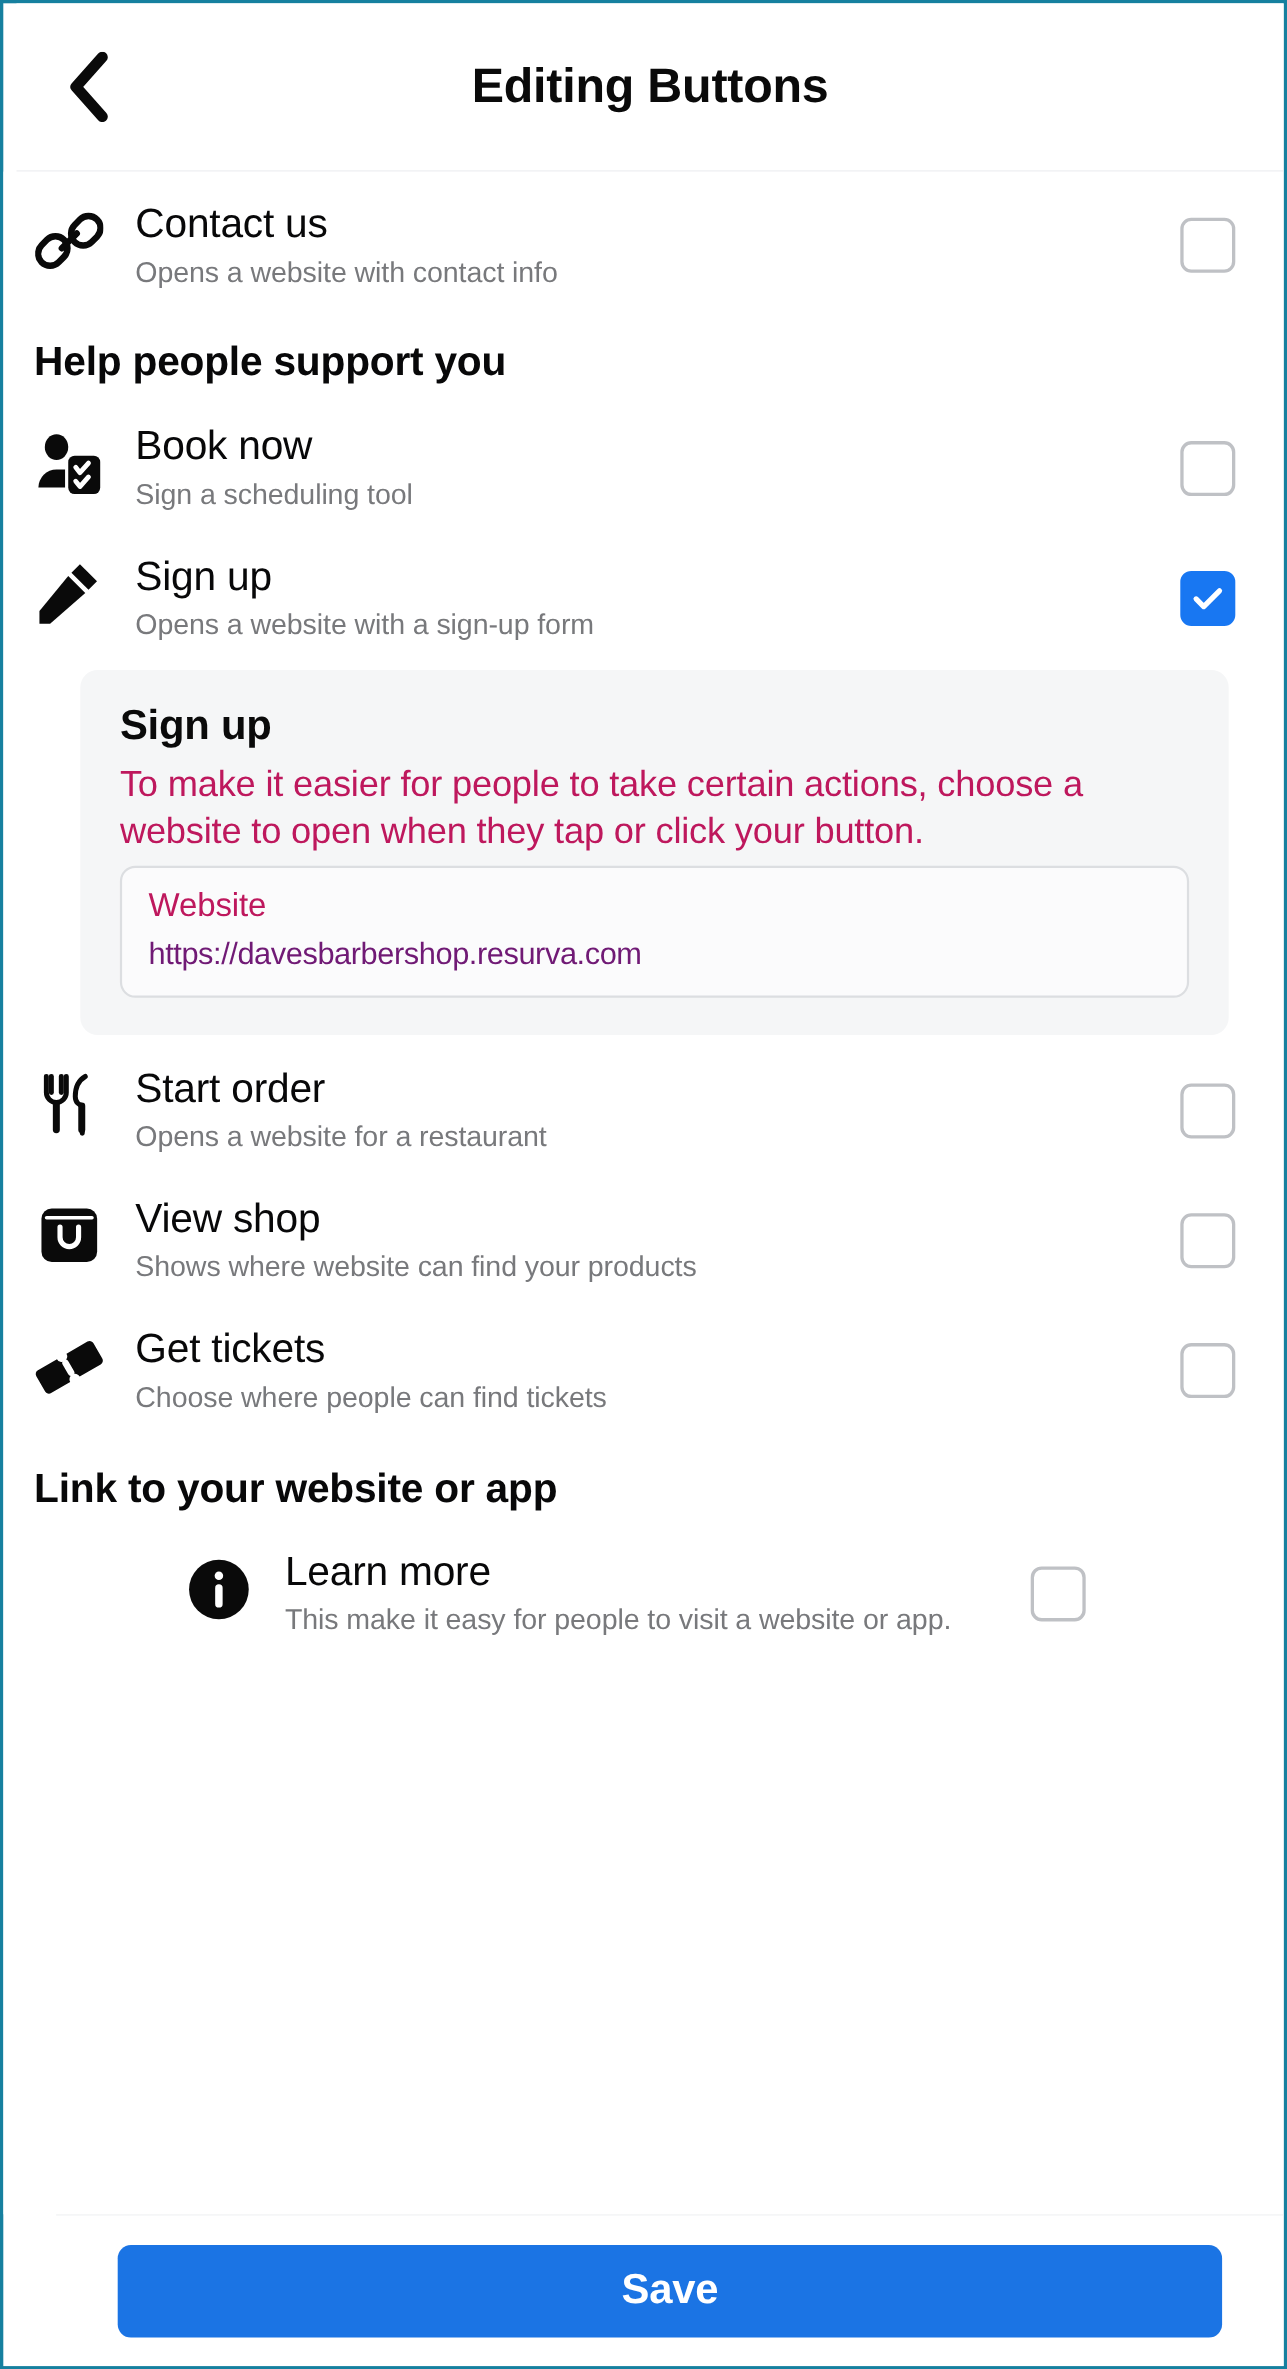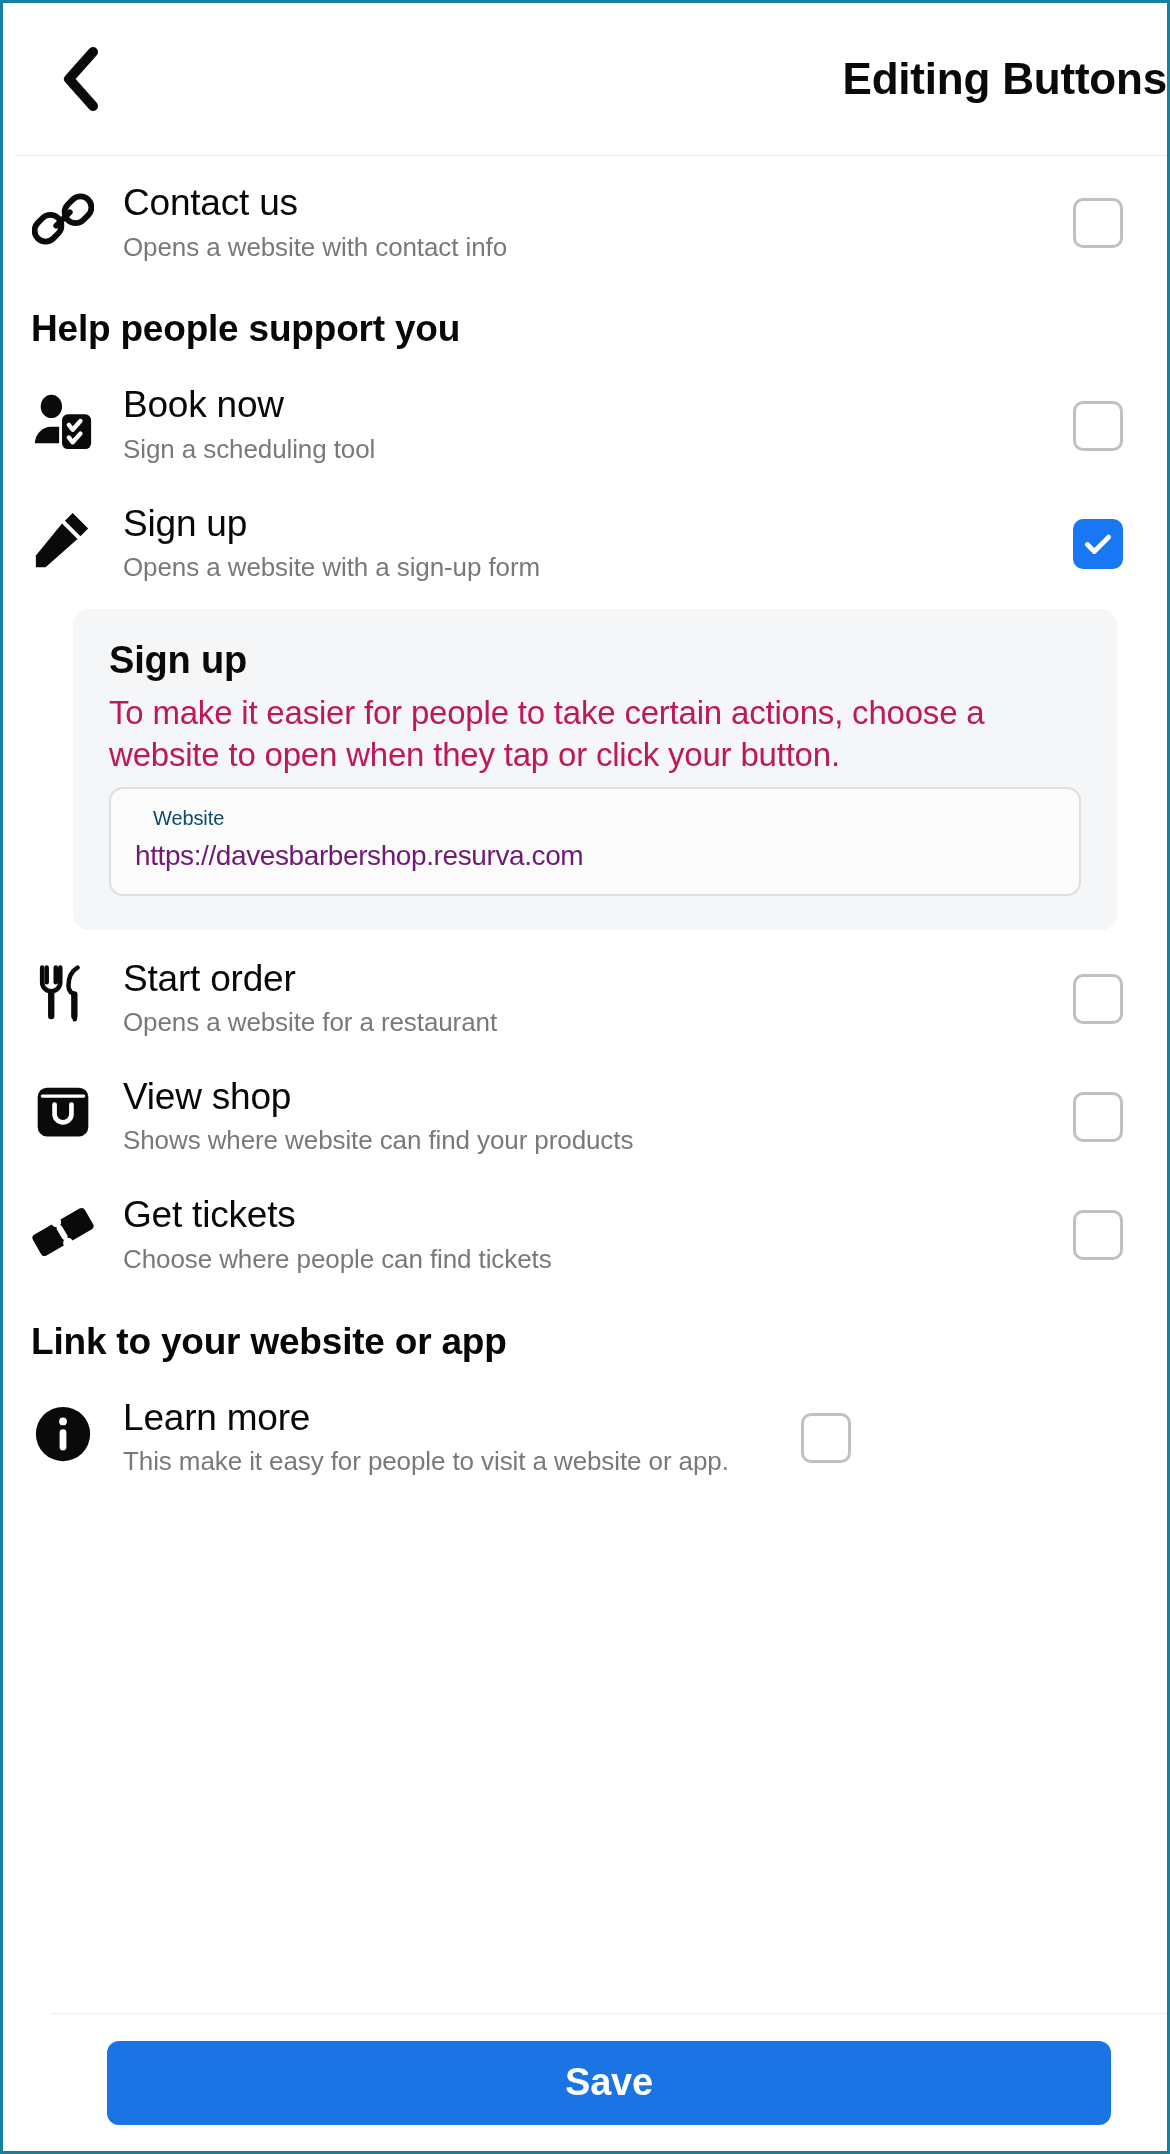--- a/index.html
+++ b/index.html
@@ -25,21 +25,21 @@
 
   
   .header {
     position: relative;
     flex: 0 0 auto;
     height: 152px;
     background: #ffffff;
     border-bottom: 1px solid #e6e8ec;
     display: flex;
     align-items: center;
-    justify-content: flex-end;
+    justify-content: center;
     margin-left: 12px;
   }
   .back-btn {
     position: absolute;
     left: 28px;
     top: 0;
     bottom: 0;
     width: 76px;
     display: flex;
     align-items: center;
@@ -156,24 +156,23 @@
   }
   .field {
     margin-top: 10px;
     background: #fbfbfc;
     border: 2px solid #dcdee1;
     border-radius: 14px;
     padding: 18px 24px 22px 24px;
     box-sizing: border-box;
   }
   .field-label {
-    font-size: 20px;
-    color: #0c4a6e;
+    font-size: 30px;
+    color: #be185d;
     letter-spacing: -0.1px;
-    margin-left: 18px;
   }
   .field-value {
     font-size: 28px;
     color: #701a75;
     margin-top: 10px;
     letter-spacing: -0.4px;
     white-space: nowrap;
     overflow: hidden;
   }
 
@@ -341,21 +340,21 @@
         <div class="row-title">Get tickets</div>
         <div class="row-sub">Choose where people can find tickets</div>
       </div>
       <div class="row-check">
         <div class="checkbox"></div>
       </div>
     </div>
 
     <div class="section-title">Link to your website or app</div>
 
-    <div class="row" style="padding-right:26px;">
+    <div class="row" style="padding-right:26px;justify-content:center;">
       <div class="row-icon">
         <svg width="62" height="62" viewBox="0 0 64 64" fill="none" aria-hidden="true">
           <circle cx="32" cy="32" r="28" fill="#0a0a0a"></circle>
           <circle cx="32" cy="19" r="4" fill="#ffffff"></circle>
           <rect x="28.5" y="27" width="7" height="22" rx="3.5" fill="#ffffff"></rect>
         </svg>
       </div>
       <div class="row-text" style="max-width:640px;">
         <div class="row-title">Learn more</div>
         <div class="row-sub">This make it easy for people to visit a website or app.</div>

